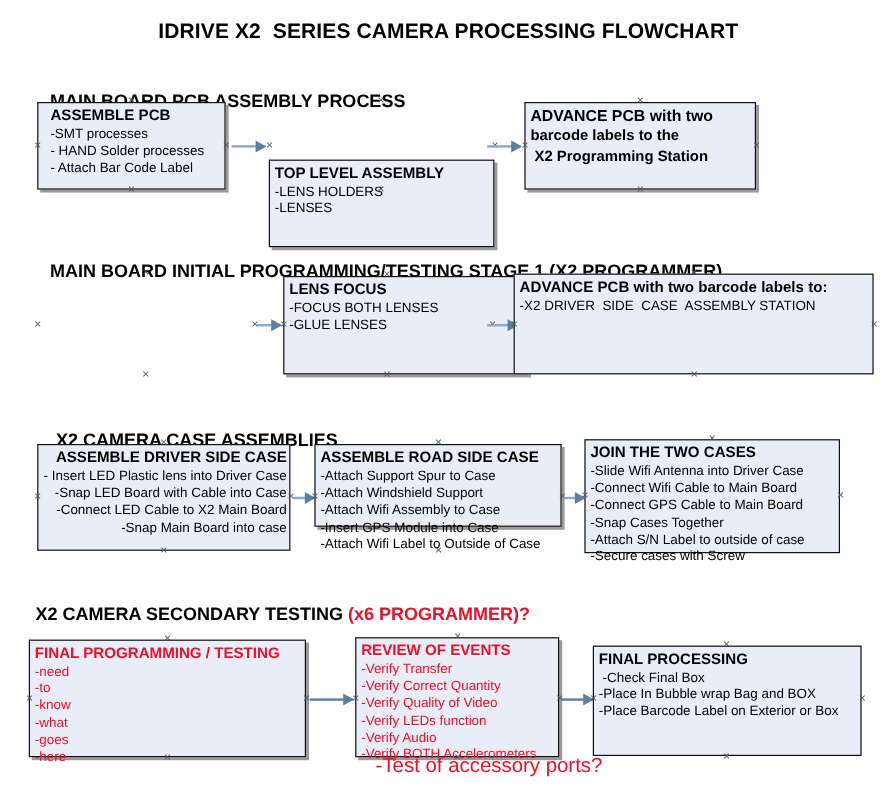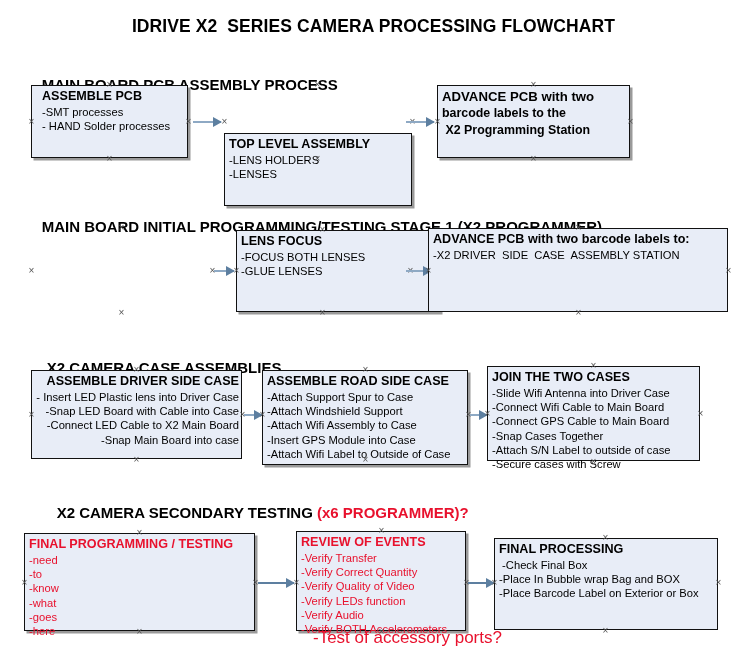--- a/index.html
+++ b/index.html
@@ -130,20 +130,21 @@
   <div class="main-title">IDRIVE X2  SERIES CAMERA PROCESSING FLOWCHART</div>
 
   <div class="section-title" style="left:25px; top:59px;">
     <span>MAIN BOARD PCB ASSEMBLY PROCESS</span>
   </div>
 
   <div class="box" style="left:31px; top:85px; width:157px; height:73px;padding-left:10px;">
     <div class="box-title">ASSEMBLE PCB</div>
     <div class="box-line">-SMT processes</div>
     <div class="box-line">- HAND Solder processes</div>
+    <div class="box-line">- Attach Bar Code Label</div>
   </div>
   <div class="handle" style="left:105px; top:80px;"></div>
   <div class="handle" style="left:105px; top:154px;"></div>
   <div class="handle" style="left:27px;  top:117px;"></div>
   <div class="handle" style="left:184px; top:117px;"></div>
 
   <div class="arrow" style="left:193px; top:121px; width:28px;"></div>
 
   <div class="box" style="left:224px; top:85px; width:188px; height:73px;margin-top:48px;">
     <div class="box-title">TOP LEVEL ASSEMBLY</div>
@@ -210,21 +211,21 @@
     <div class="box-line">-Connect LED Cable to X2 Main Board</div>
     <div class="box-line">-Snap Main Board into case</div>
   </div>
   <div class="handle" style="left:132px; top:365px;"></div>
   <div class="handle" style="left:132px; top:455px;"></div>
   <div class="handle" style="left:27px;  top:410px;"></div>
   <div class="handle" style="left:238px; top:410px;"></div>
 
   <div class="arrow" style="left:244px; top:414px; width:18px;"></div>
 
-  <div class="box" style="left:262px; top:370px; width:206px; height:95px;">
+  <div class="box" style="left:262px; top:370px; width:206px; height:69px;">
     <div class="box-title">ASSEMBLE ROAD SIDE CASE</div>
     <div class="box-line">-Attach Support Spur to Case</div>
     <div class="box-line">-Attach Windshield Support</div>
     <div class="box-line">-Attach Wifi Assembly to Case</div>
     <div class="box-line">-Insert GPS Module into Case</div>
     <div class="box-line">-Attach Wifi Label to Outside of Case</div>
   </div>
   <div class="handle" style="left:361px; top:365px;"></div>
   <div class="handle" style="left:361px; top:455px;"></div>
   <div class="handle" style="left:258px; top:410px;"></div>
@@ -239,21 +240,21 @@
     <div class="box-line">-Connect GPS Cable to Main Board</div>
     <div class="box-line">-Snap Cases Together</div>
     <div class="box-line">-Attach S/N Label to outside of case</div>
     <div class="box-line">-Secure cases with Screw</div>
   </div>
   <div class="handle" style="left:589px; top:361px;"></div>
   <div class="handle" style="left:589px; top:457px;"></div>
   <div class="handle" style="left:483px; top:409px;"></div>
   <div class="handle" style="left:696px; top:409px;"></div>
 
-  <div class="section-title" style="left:40px; top:487px;text-align:center;">
+  <div class="section-title" style="left:13px; top:487px;text-align:center;">
     <span>X2 CAMERA SECONDARY TESTING </span><span class="accent">(x6 PROGRAMMER)?</span>
   </div>
 
   <div class="box red" style="left:24px; top:533px; width:231px; height:98px;">
     <div class="box-title">FINAL PROGRAMMING / TESTING</div>
     <div class="box-line">-need</div>
     <div class="box-line">-to</div>
     <div class="box-line">-know</div>
     <div class="box-line">-what</div>
     <div class="box-line">-goes</div>

